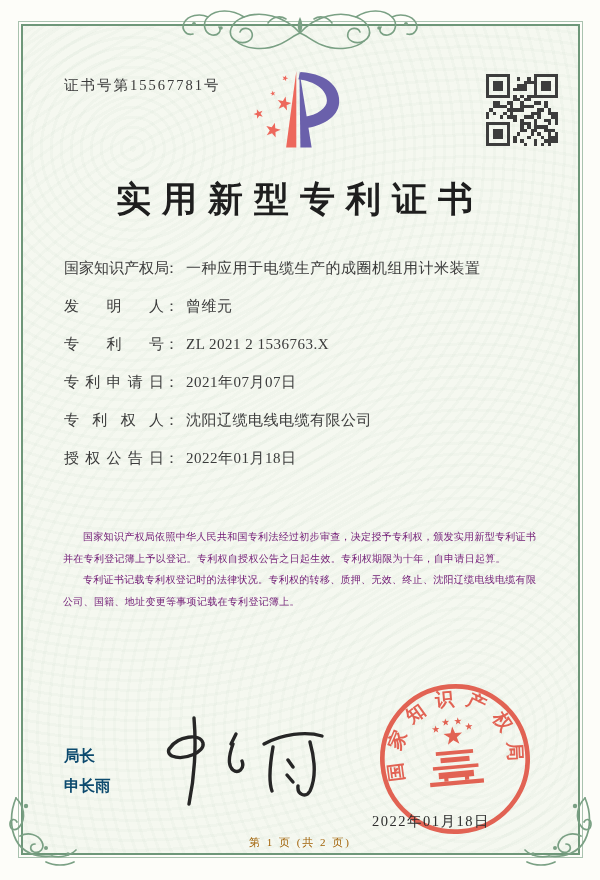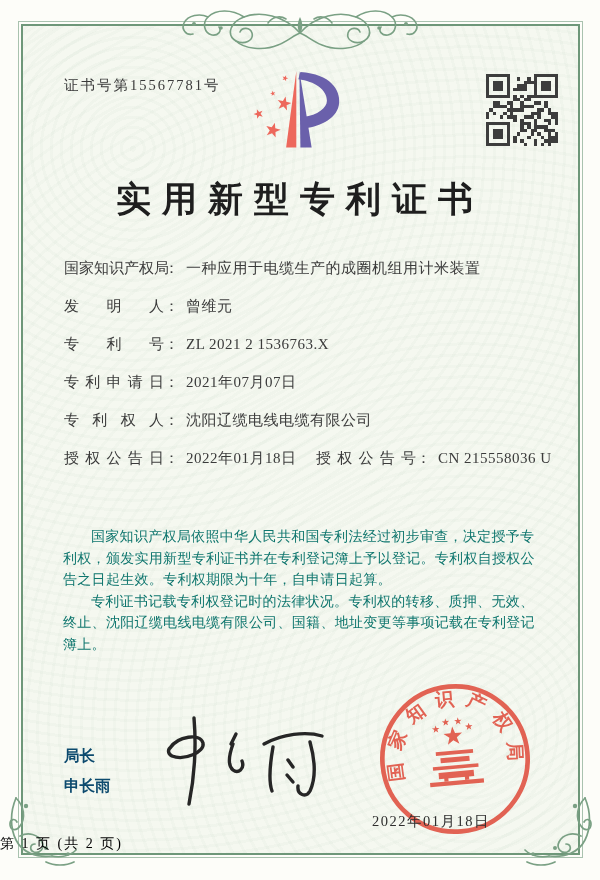--- a/index.html
+++ b/index.html
@@ -31,29 +31,29 @@
   }
   
   .rows{position:absolute;left:64px;top:258px;width:500px;font-size:15px;color:#3b3b3b;}
   .frow{position:relative;height:38px;line-height:20px;white-space:nowrap;}
   .flabel{display:inline-block;width:100px;text-align:justify;text-align-last:justify;vertical-align:top;}
   .fcolon{display:inline-block;vertical-align:top;}
   .fvalue{display:inline-block;padding-left:7px;vertical-align:top;letter-spacing:.5px;}
   .grant-right{position:absolute;left:252px;top:0;}
   
   .legal{position:absolute;left:63px;top:526px;width:478px;}
-  .legal p{margin:0;text-indent:2em;font-size:14px;line-height:21.5px;color:#0f766e;letter-spacing:.3px;}
+  .legal p{margin:0;text-indent:2em;font-size:10px;line-height:21.5px;color:#701a75;letter-spacing:.3px;}
   
   .signer{position:absolute;left:64px;top:741px;font-size:15.5px;font-weight:600;color:#0c4a6e;line-height:30px;}
   .signature{position:absolute;left:138px;top:712px;width:205px;height:100px;}
   
   .seal{position:absolute;left:372px;top:676px;width:166px;height:166px;transform:rotate(-5deg);opacity:.88;}
   .seal-date{position:absolute;left:372px;top:812px;font-size:14.5px;letter-spacing:1.5px;color:#2e2e2e;z-index:5;}
   
-  .footer{position:absolute;left:0;right:0;top:835px;text-align:left;font-size:14px;letter-spacing:2px;color:#000000;}
+  .footer{position:absolute;left:0;right:0;top:835px;text-align:center;font-size:11px;letter-spacing:2px;color:#a16207;}
   
   .orn-top{position:absolute;left:50%;top:3px;transform:translateX(-50%);width:256px;height:52px;}
   .orn-bl{position:absolute;left:2px;bottom:2px;width:80px;height:86px;}
   .orn-br{position:absolute;right:1px;bottom:2px;width:80px;height:86px;transform:scaleX(-1);}
 </style>
 </head>
 <body>
 
 <div class="page">
 
@@ -362,23 +362,20 @@
       <span class="flabel">专利号</span><span class="fcolon">：</span><span class="fvalue">ZL 2021 2 1536763.X</span>
     </div>
     <div class="frow">
       <span class="flabel">专利申请日</span><span class="fcolon">：</span><span class="fvalue">2021年07月07日</span>
     </div>
     <div class="frow">
       <span class="flabel">专利权人</span><span class="fcolon">：</span><span class="fvalue">沈阳辽缆电线电缆有限公司</span>
     </div>
     <div class="frow">
       <span class="flabel">授权公告日</span><span class="fcolon">：</span><span class="fvalue">2022年01月18日</span>
-      <span class="grant-right">
-        <span class="flabel">授权公告号</span><span class="fcolon">：</span><span class="fvalue">CN 215558036 U</span>
-      </span>
     </div>
   </div>
 
   <div class="legal">
     <p>国家知识产权局依照中华人民共和国专利法经过初步审查，决定授予专利权，颁发实用新型专利证书并在专利登记簿上予以登记。专利权自授权公告之日起生效。专利权期限为十年，自申请日起算。</p>
     <p>专利证书记载专利权登记时的法律状况。专利权的转移、质押、无效、终止、沈阳辽缆电线电缆有限公司、国籍、地址变更等事项记载在专利登记簿上。</p>
   </div>
 
   <div class="signer">
     <div>局长</div>

